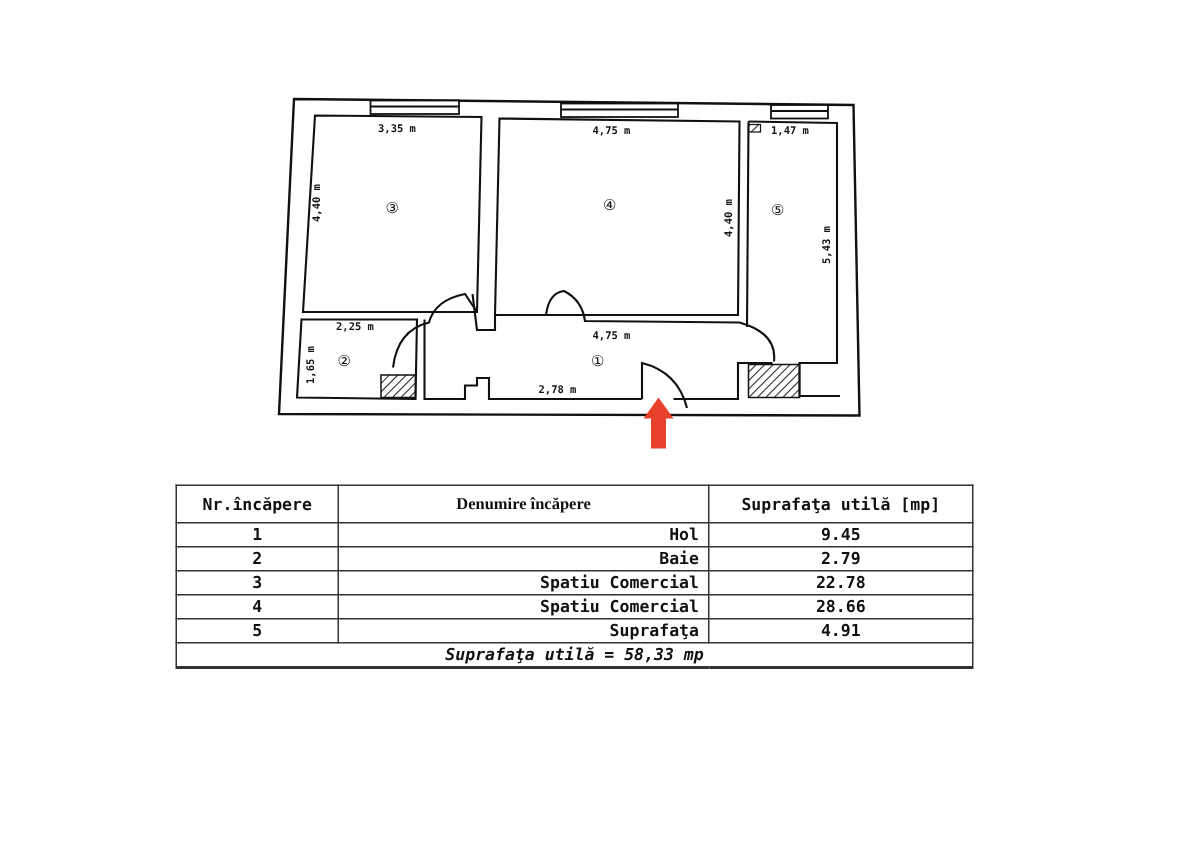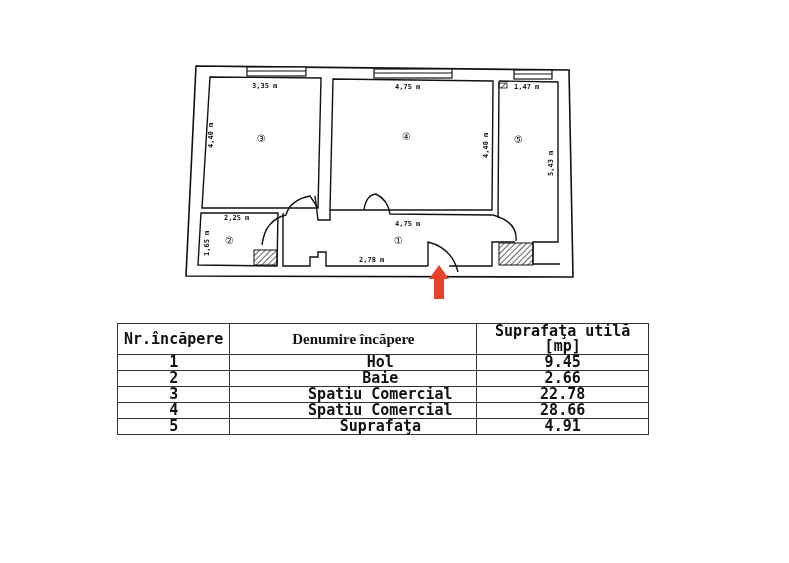--- a/index.html
+++ b/index.html
@@ -1,24 +1,24 @@
 <!DOCTYPE html>
 <html><head>
 <meta charset="utf-8">
 <style>
   html, body { margin: 0; padding: 0; background: #ffffff; }
   body { width: 789px; height: 563px; position: relative; overflow: hidden; font-family: "DejaVu Sans Mono", monospace; color: #111; }
   #plan { position: absolute; left: 0; top: 0; }
   .dim { font-family: "DejaVu Sans Mono", monospace; font-weight: bold; font-size: 7px; fill: #111; }
   .roomnum { font-family: "DejaVu Sans", sans-serif; font-size: 10px; fill: #111; }
-  .tbl { position: absolute; left: 117px; top: 323px; width: 532px; border-collapse: collapse; font-family: "DejaVu Sans Mono", monospace; font-weight: bold; font-size: 15px; color: #111; }
+  .tbl { position: absolute; left: 117px; top: 323px; width: 532px; border-collapse: collapse; font-family: "DejaVu Sans Mono", monospace; font-weight: bold; font-size: 11px; color: #111; }
   .tbl td, .tbl th { border: 1px solid #333; padding: 0 6px; height: 15px; line-height: 15px; }
   .tbl th { height: 24px; font-weight: bold; text-align: center; }
   .tbl td.c1 { text-align: center; width: 95px; }
-  .tbl td.c2 { text-align: center; padding-left: 60px; width: 180px; margin-top: 28px; }
+  .tbl td.c2 { text-align: right; padding-left: 60px; width: 180px; margin-top: 28px; }
   .tbl td.c3 { text-align: center; margin-top: 40px; }
   .tbl td.total { text-align: center; font-style: italic; height: 14px; border-bottom: 2px solid #333; }
   .tbl th.h1 { width: 95px; }
   .tbl th.h2 { width: 230px; font-family: Liberation Serif, serif; }
 </style>
 </head>
 <body>
 
 <svg id="plan" width="789" height="320" viewBox="0 0 789 320">
   <defs>
@@ -102,31 +102,34 @@
   </thead>
   <tbody>
     <tr>
       <td class="c1">1</td>
       <td class="c2">Hol</td>
       <td class="c3">9.45</td>
     </tr>
     <tr>
       <td class="c1">2</td>
       <td class="c2">Baie</td>
-      <td class="c3">2.66</td>
+      <td class="c3">2.79</td>
     </tr>
     <tr>
       <td class="c1">3</td>
       <td class="c2">Spatiu Comercial</td>
       <td class="c3">22.78</td>
     </tr>
     <tr>
       <td class="c1">4</td>
       <td class="c2">Spatiu Comercial</td>
       <td class="c3">28.66</td>
     </tr>
     <tr>
       <td class="c1">5</td>
       <td class="c2">Suprafaţa</td>
       <td class="c3">4.91</td>
     </tr>
+    <tr>
+      <td class="total" colspan="3">Suprafaţa utilă  = 58,33 mp</td>
+    </tr>
   </tbody>
 </table>
 
 </body></html>

